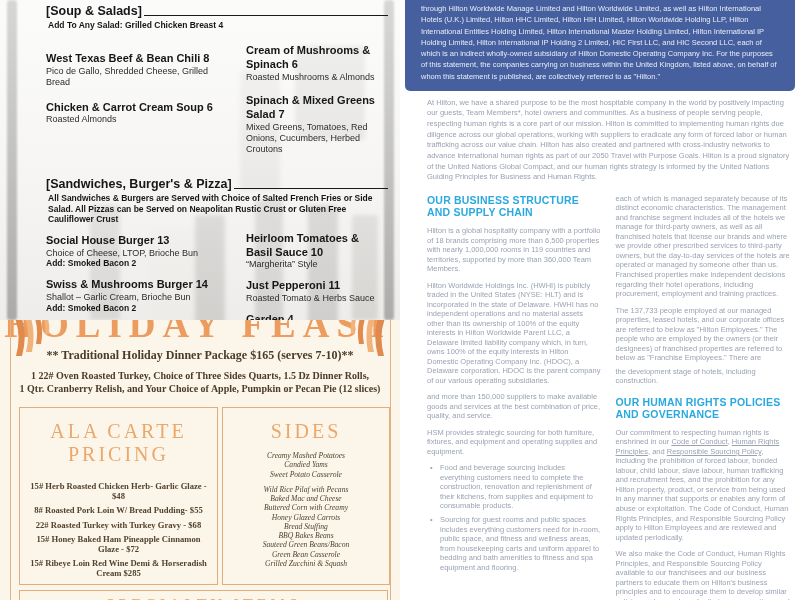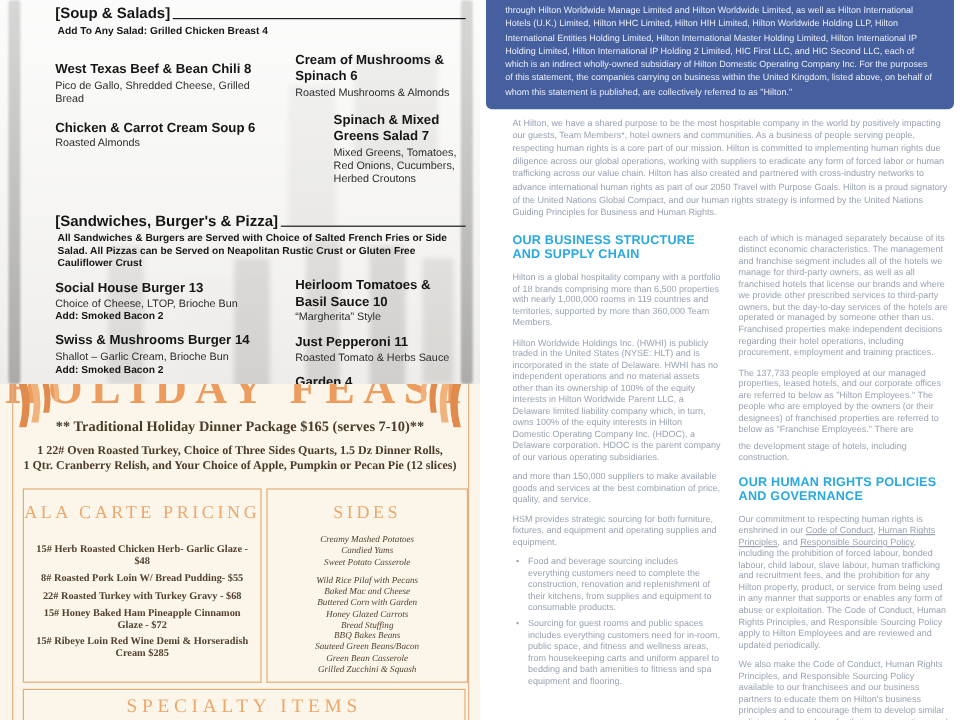--- a/index.html
+++ b/index.html
@@ -42,21 +42,21 @@
   .holiday-quad{grid-column:1;grid-row:2;position:relative;overflow:hidden;background:#fbf6e9;color:#53422f;font-family:"Liberation Serif",serif;}
   .holiday-frame{position:absolute;top:-6px;bottom:-6px;left:10px;right:9px;border-left:1px solid #e3b184;border-right:1px solid #e3b184;pointer-events:none;}
   .holiday-title{margin-top:-17px;text-align:center;font-size:37px;font-weight:bold;letter-spacing:7px;color:#ec9c5e;text-shadow:0 0 1px #fbf6e9;white-space:nowrap;}
   .curtain{position:absolute;top:-4px;width:42px;height:42px;}
   .curtain.right{right:12px;transform:scaleX(-1);}
   .curtain.left{left:12px;}
   .pkg-line{text-align:center;font-size:12px;font-weight:bold;margin-top:2px;color:#4c3b29;}
   .pkg-desc{text-align:center;font-size:10px;font-weight:bold;line-height:1.3;margin-top:6px;color:#4c3b29;}
   .holiday-boxes{display:grid;grid-template-columns:199px 168px;column-gap:4px;margin:12px 0 0 19px;}
   .hbox{border:1px solid #e2ad79;background:rgba(255,255,255,.0);}
-  .hbox-title{text-align:center;font-size:15px;letter-spacing:3px;color:#eca76b;margin-top:12px;}
+  .hbox-title{text-align:center;font-size:20px;letter-spacing:3px;color:#eca76b;margin-top:12px;}
   .alacarte-list{margin-top:16px;padding:0 8px;}
   .alacarte-list .ai{font-size:8.6px;font-weight:bold;text-align:center;margin-bottom:4.5px;line-height:1.15;}
   .sides-list{margin-top:8px;text-align:center;font-style:italic;font-size:7.6px;line-height:1.22;}
   .sides-group{margin-bottom:6px;}
   .spec-box{margin:5px 0 0 19px;width:369px;border:1px solid #e2ad79;height:90px;box-sizing:border-box;}
   .spec-title{text-align:center;font-size:16px;letter-spacing:4px;color:#eca76b;margin-top:5px;}
 
   
   .hilton-quad{grid-column:2;grid-row:1 / span 2;position:relative;overflow:hidden;background:#ffffff;}
   .hilton-bluebox{margin:-9px 5px 0 5px;background:#46609f;border-radius:5px;padding:12px 16px 9px 16px;color:#e8ecf7;font-size:7.5px;line-height:1.5;}
@@ -105,21 +105,21 @@
         <div class="menu-item" style="margin-top:13px;">
           <div class="nm">Chicken &amp; Carrot Cream Soup 6</div>
           <div class="ds">Roasted Almonds</div>
         </div>
       </div>
       <div style="margin-top:14px;">
         <div class="menu-item">
           <div class="nm">Cream of Mushrooms &amp; Spinach 6</div>
           <div class="ds">Roasted Mushrooms &amp; Almonds</div>
         </div>
-        <div class="menu-item" style="margin-top:12px;margin-left:32px;">
+        <div class="menu-item" style="margin-top:12px;">
           <div class="nm">Spinach &amp; Mixed Greens Salad 7</div>
           <div class="ds">Mixed Greens, Tomatoes, Red Onions, Cucumbers, Herbed Croutons</div>
         </div>
       </div>
     </div>
 
     <div class="menu-sec-head sand-head">
       <span>[Sandwiches, Burger's &amp; Pizza]</span>
       <span class="rule"></span>
     </div>
@@ -201,21 +201,21 @@
       <div class="hbox-title">SIDES</div>
       <div class="sides-list">
         <div class="sides-group">
           <div>Creamy Mashed Potatoes</div>
           <div>Candied Yams</div>
           <div>Sweet Potato Casserole</div>
         </div>
         <div class="sides-group">
           <div>Wild Rice Pilaf with Pecans</div>
           <div>Baked Mac and Cheese</div>
-          <div>Buttered Corn with Garden</div>
+          <div>Buttered Corn with Creamy</div>
           <div>Honey Glazed Carrots</div>
           <div>Bread Stuffing</div>
           <div>BBQ Bakes Beans</div>
           <div>Sauteed Green Beans/Bacon</div>
           <div>Green Bean Casserole</div>
           <div>Grilled Zucchini &amp; Squash</div>
         </div>
       </div>
     </div>
   </div>

